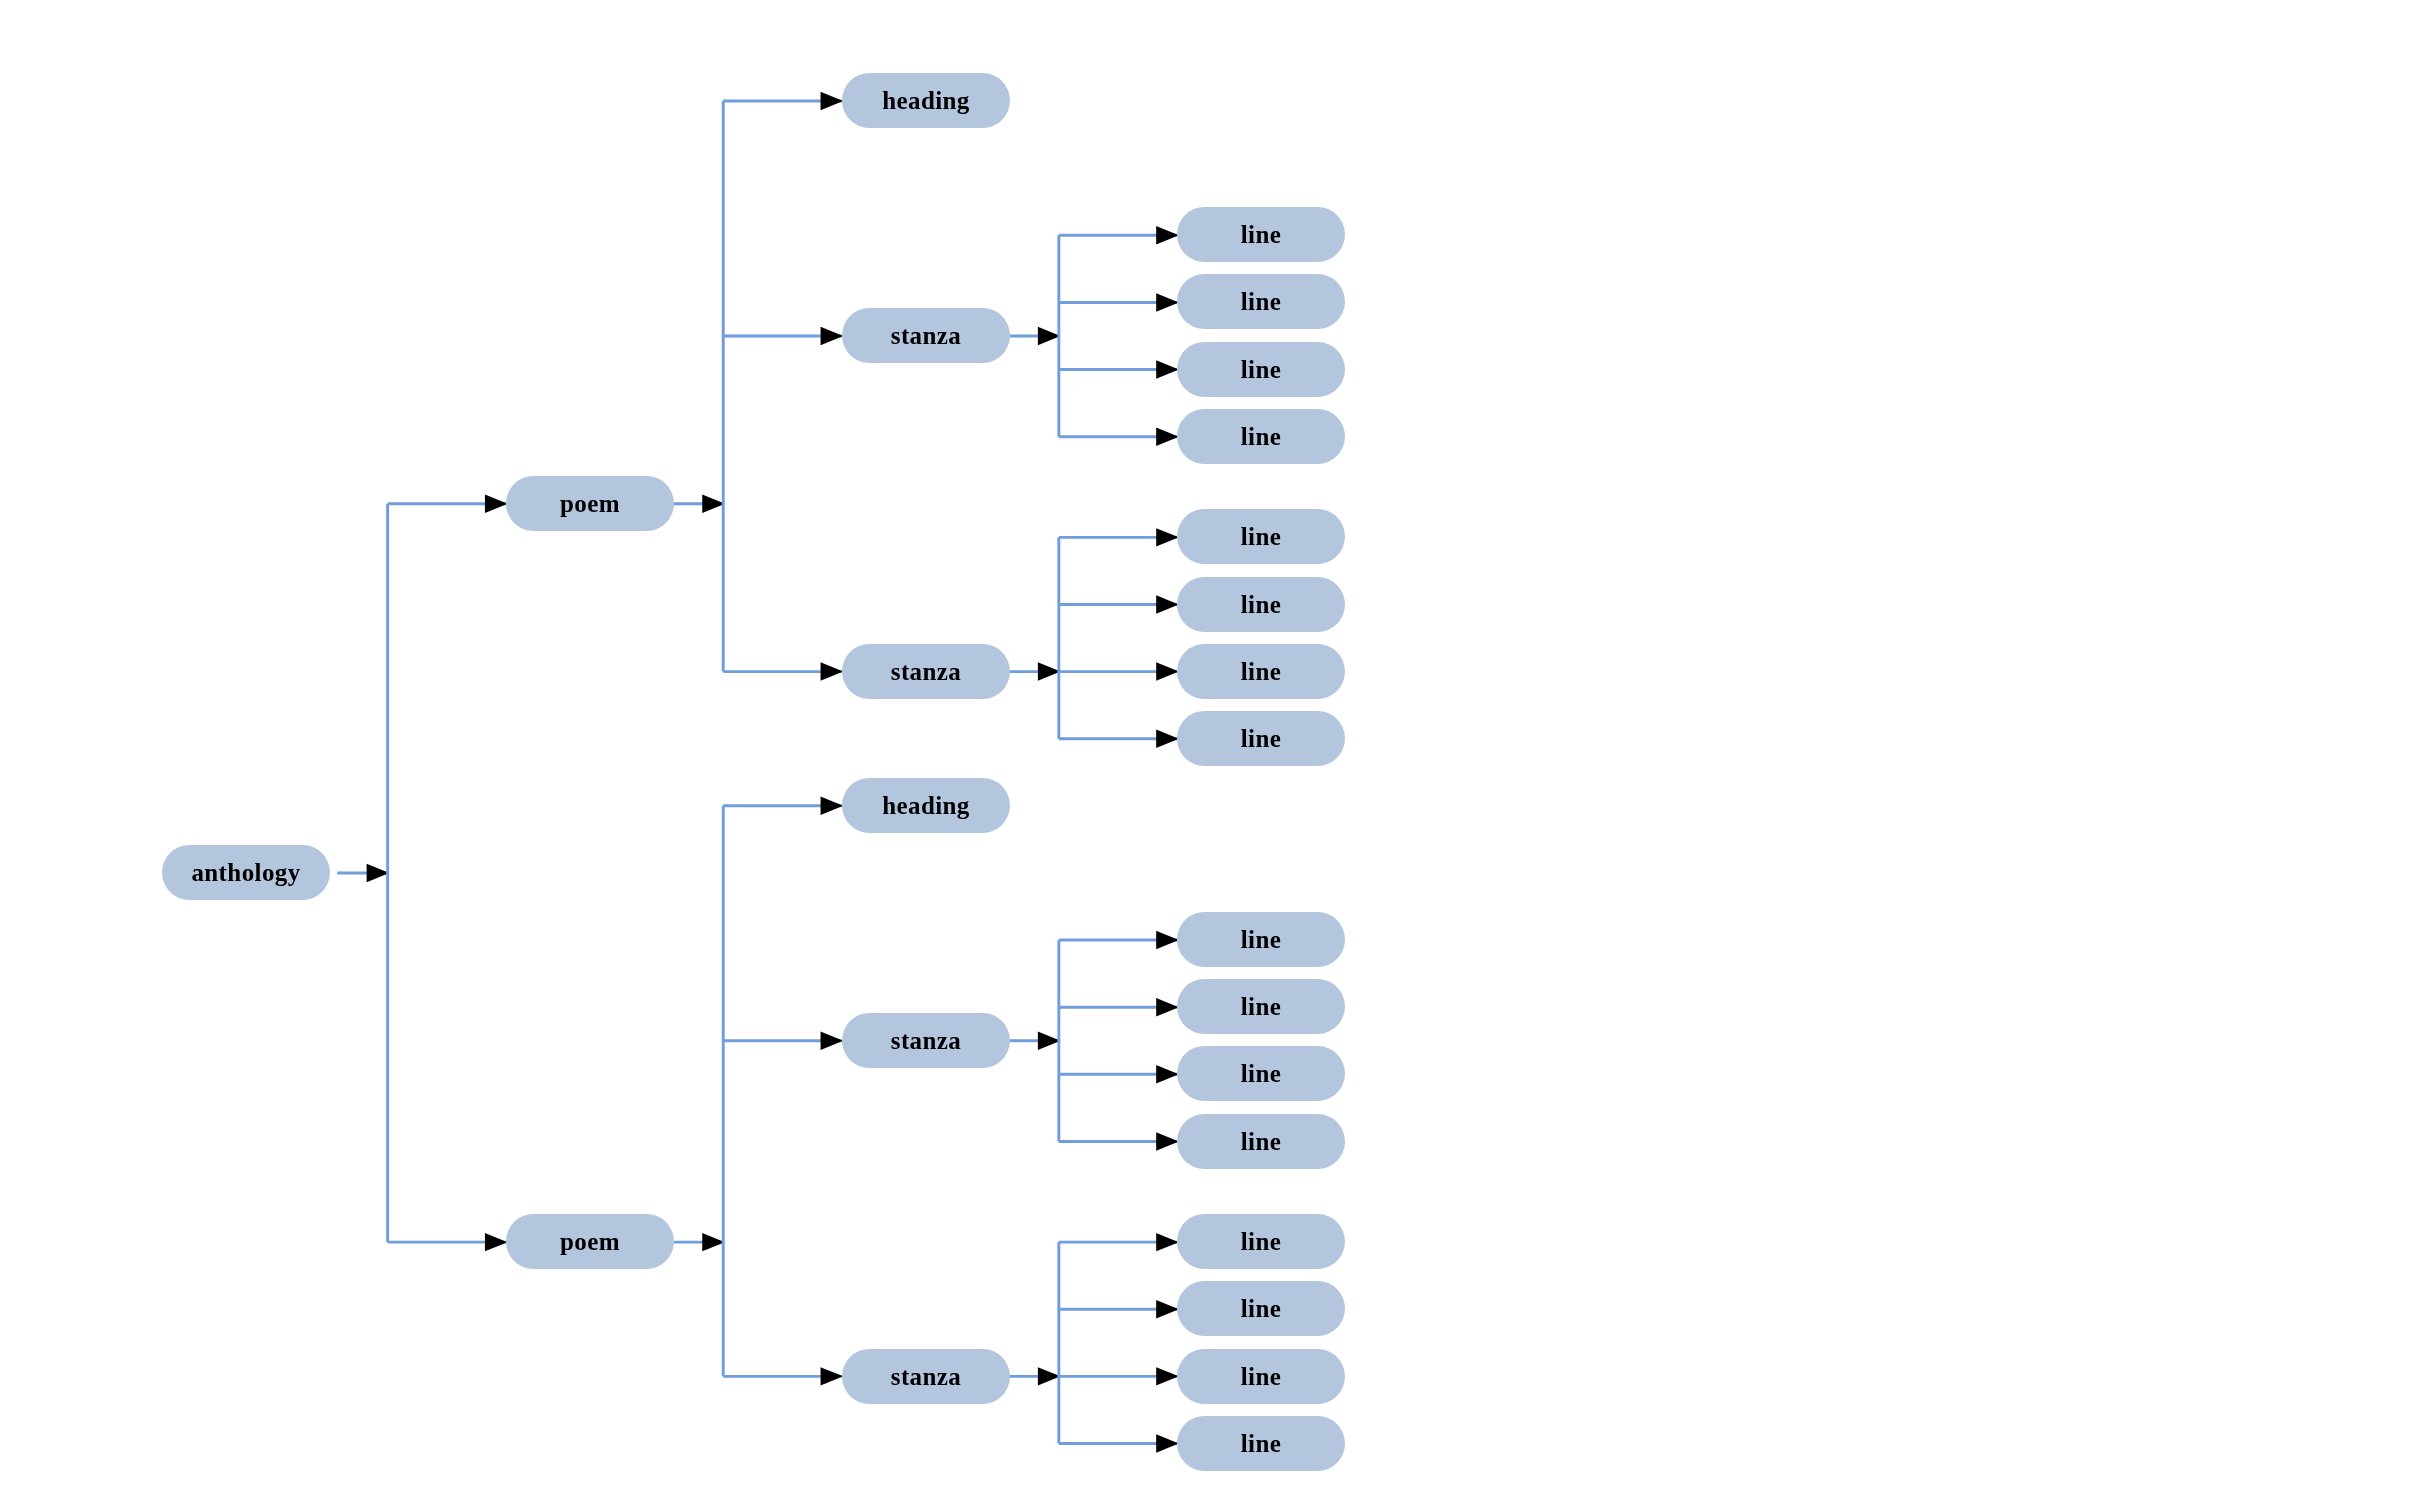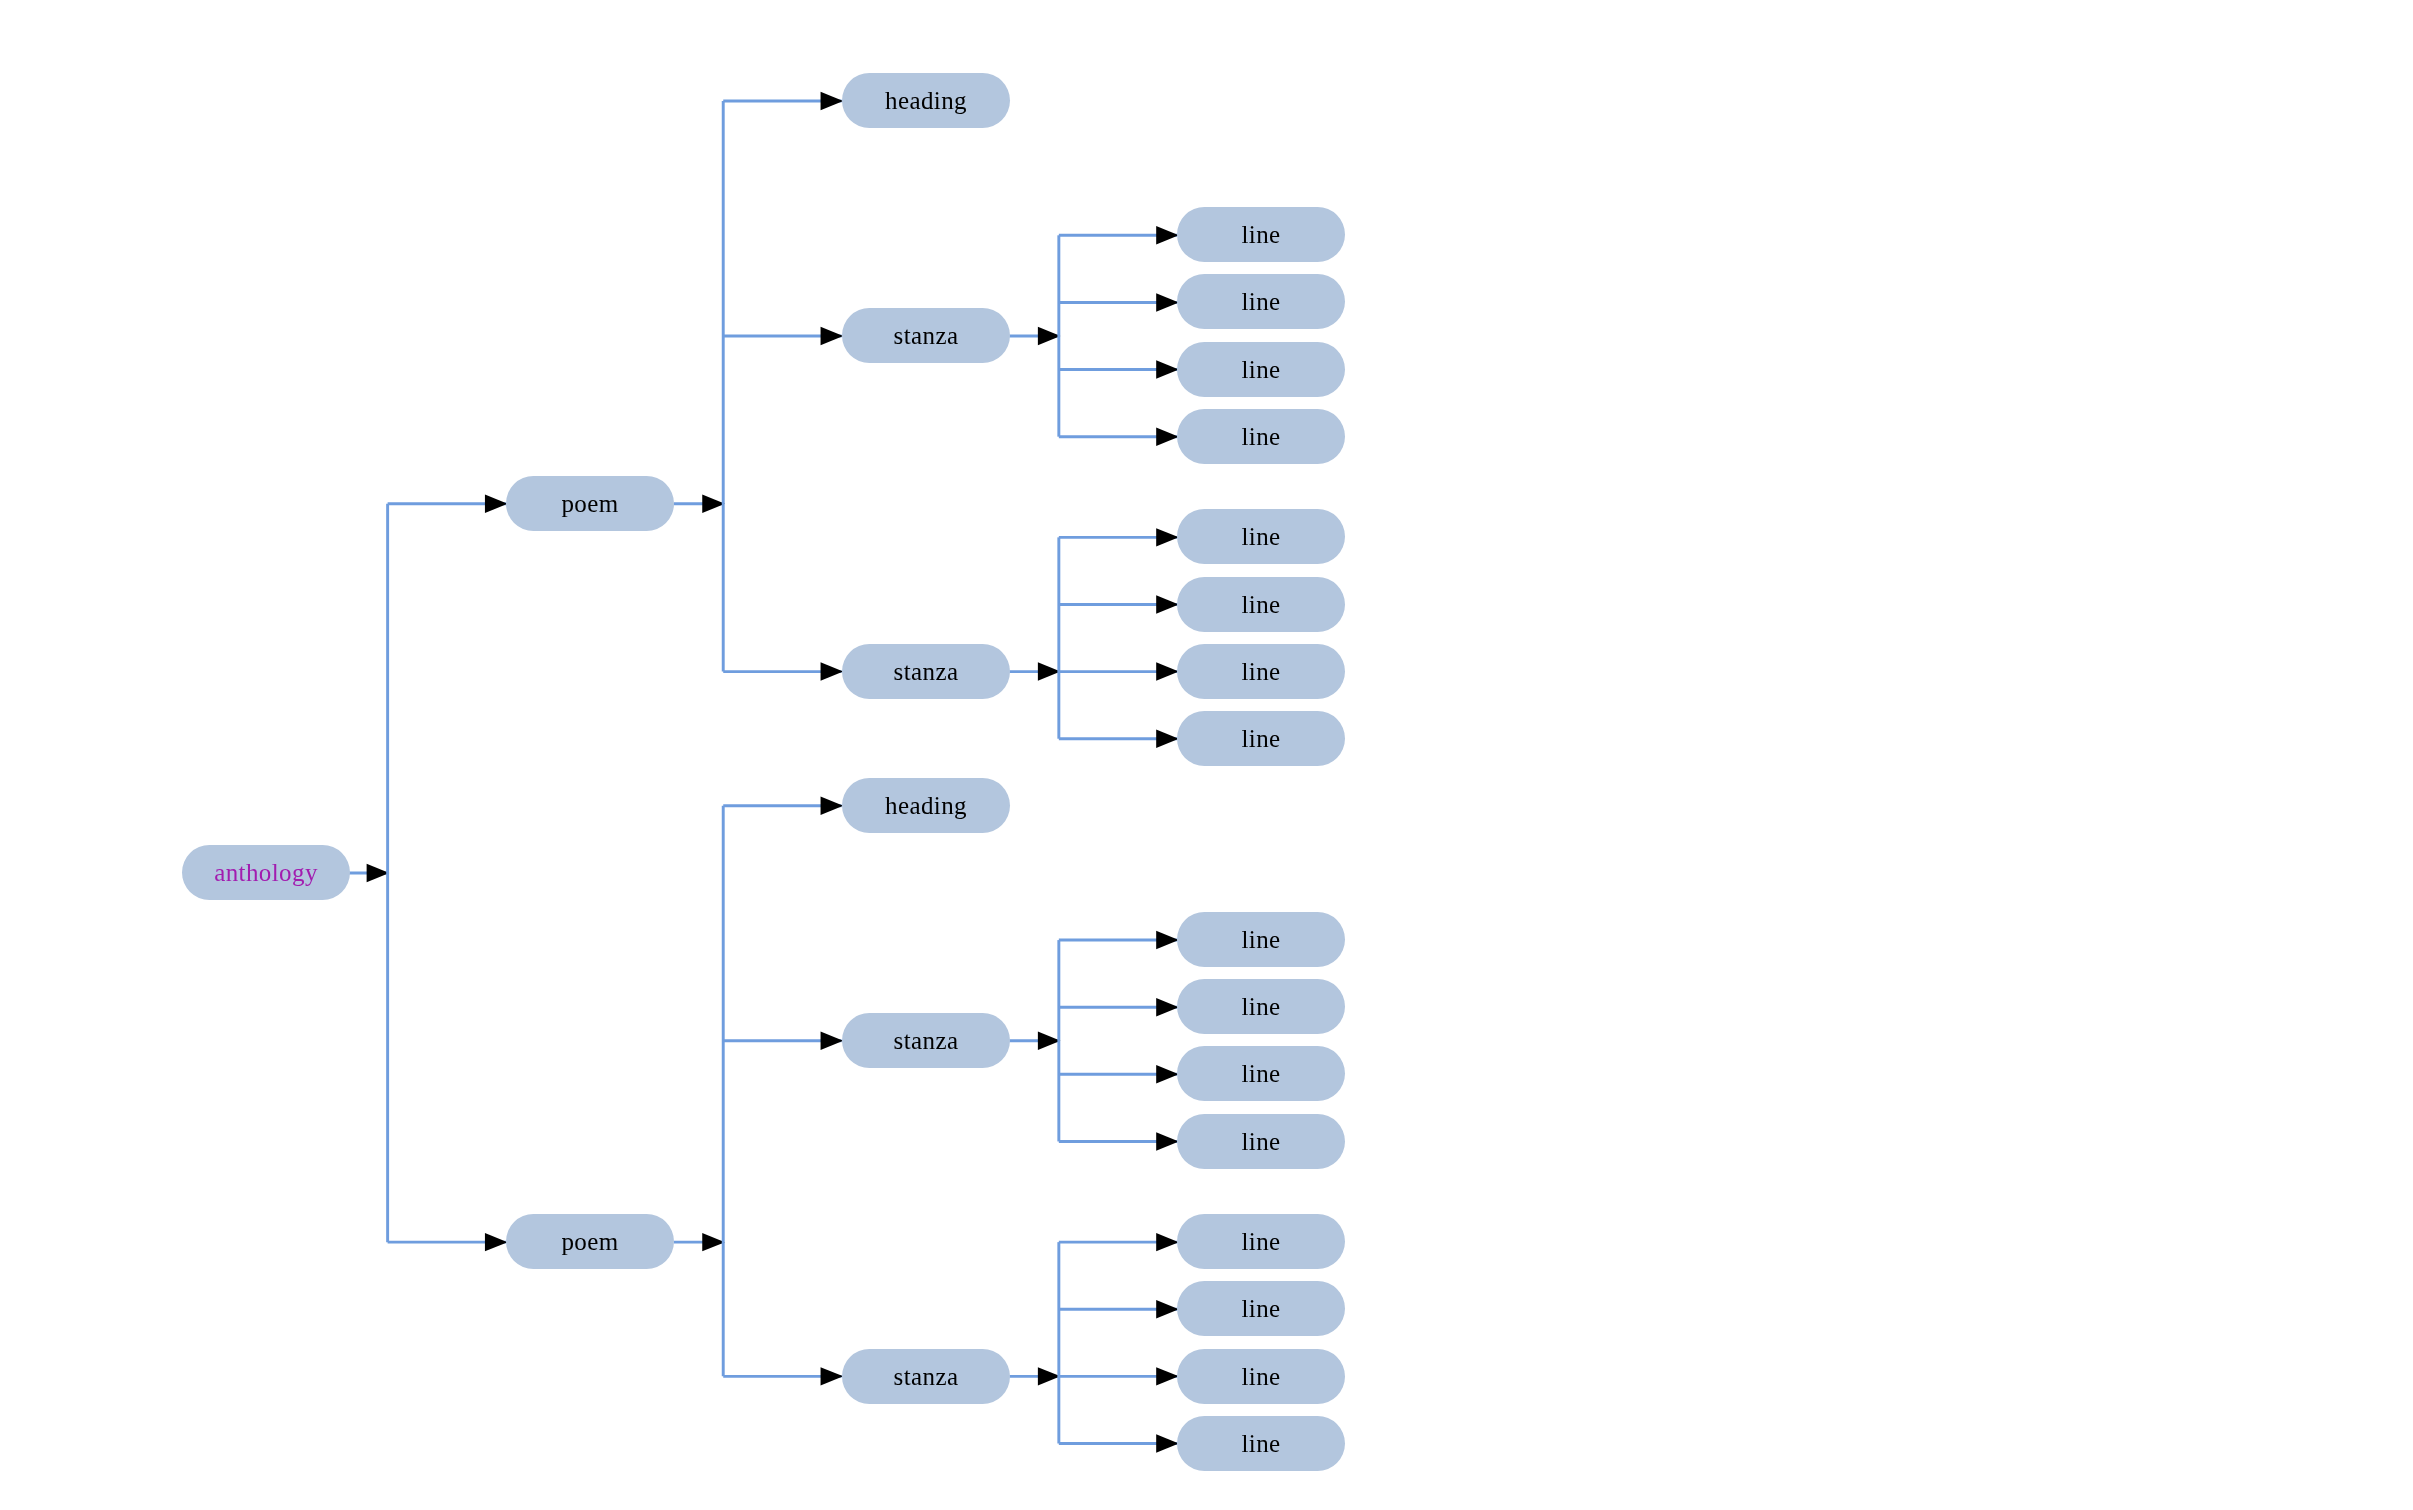--- a/index.html
+++ b/index.html
@@ -15,21 +15,21 @@
     position: absolute;
     left: 0;
     top: 0;
     display: block;
   }
   .node {
     position: absolute;
     display: flex;
     align-items: center;
     justify-content: center;
-    font-weight: normal;
+    font-weight: bold;
     box-sizing: border-box;
     white-space: nowrap;
     letter-spacing: 0.4px;
   }
 </style>
 </head>
 <body>
 
 <div id="canvas" style="width: 2413px; height: 1511px; background: rgb(255, 255, 255);">
   <svg id="edges" xmlns="http://www.w3.org/2000/svg" width="2413" height="1511" viewBox="0 0 2876 1800">
@@ -96,21 +96,21 @@
       <line x1="1262" y1="1480" x2="1262" y2="1720" stroke="#6f9dde" stroke-width="3.5"></line>
       <line x1="1262" y1="1480" x2="1403" y2="1480" stroke="#6f9dde" stroke-width="3.5"></line>
       <polygon points="1405,1480 1378,1469 1378,1491" fill="#000000"></polygon>
       <line x1="1262" y1="1560" x2="1403" y2="1560" stroke="#6f9dde" stroke-width="3.5"></line>
       <polygon points="1405,1560 1378,1549 1378,1571" fill="#000000"></polygon>
       <line x1="1262" y1="1640" x2="1403" y2="1640" stroke="#6f9dde" stroke-width="3.5"></line>
       <polygon points="1405,1640 1378,1629 1378,1651" fill="#000000"></polygon>
       <line x1="1262" y1="1720" x2="1403" y2="1720" stroke="#6f9dde" stroke-width="3.5"></line>
       <polygon points="1405,1720 1378,1709 1378,1731" fill="#000000"></polygon>
     </svg>
-<div class="node" style="left: 182px; top: 845px; width: 168px; height: 55px; border-radius: 28px; background: rgb(179, 198, 222); color: #a21caf; font-size: 25px;">anthology</div>
+<div class="node" style="left: 162px; top: 845px; width: 168px; height: 55px; border-radius: 28px; background: rgb(179, 198, 222); color: #000000; font-size: 25px;">anthology</div>
     <div class="node" style="left: 506px; top: 476px; width: 168px; height: 55px; border-radius: 28px; background: rgb(179, 198, 222); color: rgb(0, 0, 0); font-size: 25px;">poem</div>
     <div class="node" style="left: 506px; top: 1214px; width: 168px; height: 55px; border-radius: 28px; background: rgb(179, 198, 222); color: rgb(0, 0, 0); font-size: 25px;">poem</div>
     <div class="node" style="left: 842px; top: 73px; width: 168px; height: 55px; border-radius: 28px; background: rgb(179, 198, 222); color: rgb(0, 0, 0); font-size: 25px;">heading</div>
     <div class="node" style="left: 842px; top: 308px; width: 168px; height: 55px; border-radius: 28px; background: rgb(179, 198, 222); color: rgb(0, 0, 0); font-size: 25px;">stanza</div>
     <div class="node" style="left: 842px; top: 644px; width: 168px; height: 55px; border-radius: 28px; background: rgb(179, 198, 222); color: rgb(0, 0, 0); font-size: 25px;">stanza</div>
     <div class="node" style="left: 842px; top: 778px; width: 168px; height: 55px; border-radius: 28px; background: rgb(179, 198, 222); color: rgb(0, 0, 0); font-size: 25px;">heading</div>
     <div class="node" style="left: 842px; top: 1013px; width: 168px; height: 55px; border-radius: 28px; background: rgb(179, 198, 222); color: rgb(0, 0, 0); font-size: 25px;">stanza</div>
     <div class="node" style="left: 842px; top: 1349px; width: 168px; height: 55px; border-radius: 28px; background: rgb(179, 198, 222); color: rgb(0, 0, 0); font-size: 25px;">stanza</div>
     <div class="node" style="left: 1177px; top: 207px; width: 168px; height: 55px; border-radius: 28px; background: rgb(179, 198, 222); color: rgb(0, 0, 0); font-size: 25px;">line</div>
     <div class="node" style="left: 1177px; top: 274px; width: 168px; height: 55px; border-radius: 28px; background: rgb(179, 198, 222); color: rgb(0, 0, 0); font-size: 25px;">line</div>

